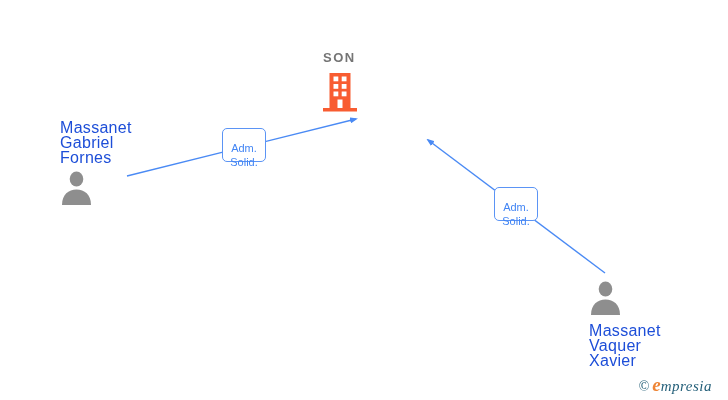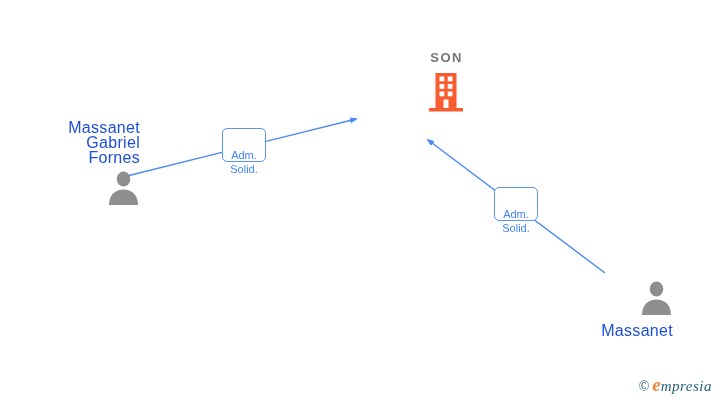--- a/index.html
+++ b/index.html
@@ -12,21 +12,21 @@
     overflow: hidden;
   }
   .edges-layer {
     position: absolute;
     left: 0; top: 0;
     width: 728px; height: 400px;
     pointer-events: none;
   }
   .node {
     position: absolute;
-    text-align: right;
+    text-align: left;
   }
   .person-name {
     font-size: 16px;
     line-height: 15px;
     color: #1d4ed8;
     letter-spacing: 0.3px;
   }
   .person-name span { display: block; }
   .person-icon { display: inline-block; margin-top: 6px; }
   .person-icon-bottom { display: inline-block; margin-bottom: 4px; }
@@ -44,21 +44,21 @@
     position: absolute;
     width: 44px;
     height: 34px;
     background: #ffffff;
     border: 1.5px solid #5b94f5;
     border-radius: 5px;
     color: #4285f4;
     font-size: 11px;
     line-height: 14px;
     text-align: center;
-    padding-top: 19px;
+    padding-top: 12px;
     box-sizing: border-box;
   }
   .edge-label span { display: block; }
   .brand-footer {
     position: absolute;
     right: 16px;
     bottom: 4px;
     font-family: "Liberation Serif", "DejaVu Serif", serif;
     font-style: italic;
     white-space: nowrap;
@@ -130,20 +130,22 @@
 
   <div class="node" style="left:589px; top:281px; width:84px;">
     <span class="person-icon-bottom">
       <svg width="33" height="34" viewBox="0 0 33 34">
         <ellipse cx="16.5" cy="8" rx="6.8" ry="7.5" fill="#8e8e8e"></ellipse>
         <path d="M2,34 C2,23.5 8.5,18.5 16.5,18.5 C24.5,18.5 31,23.5 31,34 Z" fill="#8e8e8e"></path>
       </svg>
     </span>
     <div class="person-name">
       <span>Massanet</span>
+      <span>Vaquer</span>
+      <span>Xavier</span>
     </div>
   </div>
 
   <div class="edge-label" style="left:222px; top:128px;">
     <span>Adm.</span>
     <span>Solid.</span>
   </div>
 
   <div class="edge-label" style="left:494px; top:187px;">
     <span>Adm.</span>

